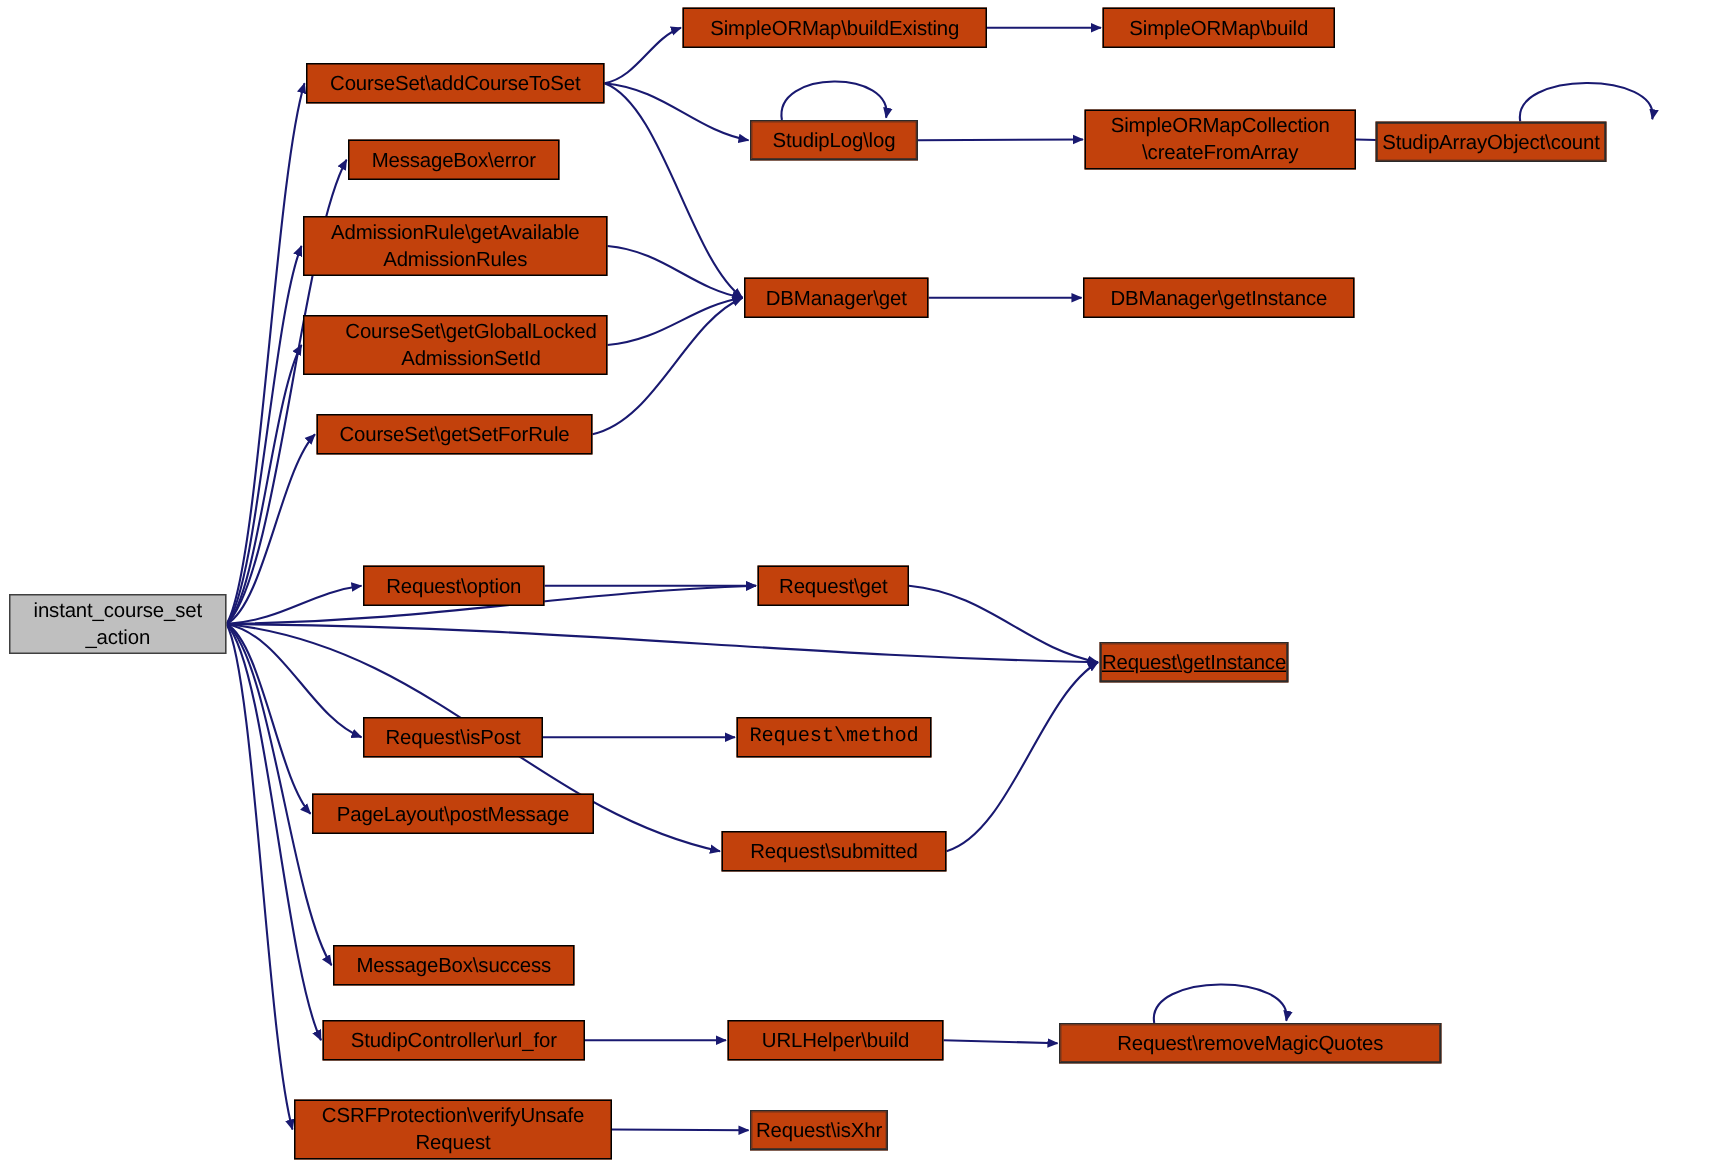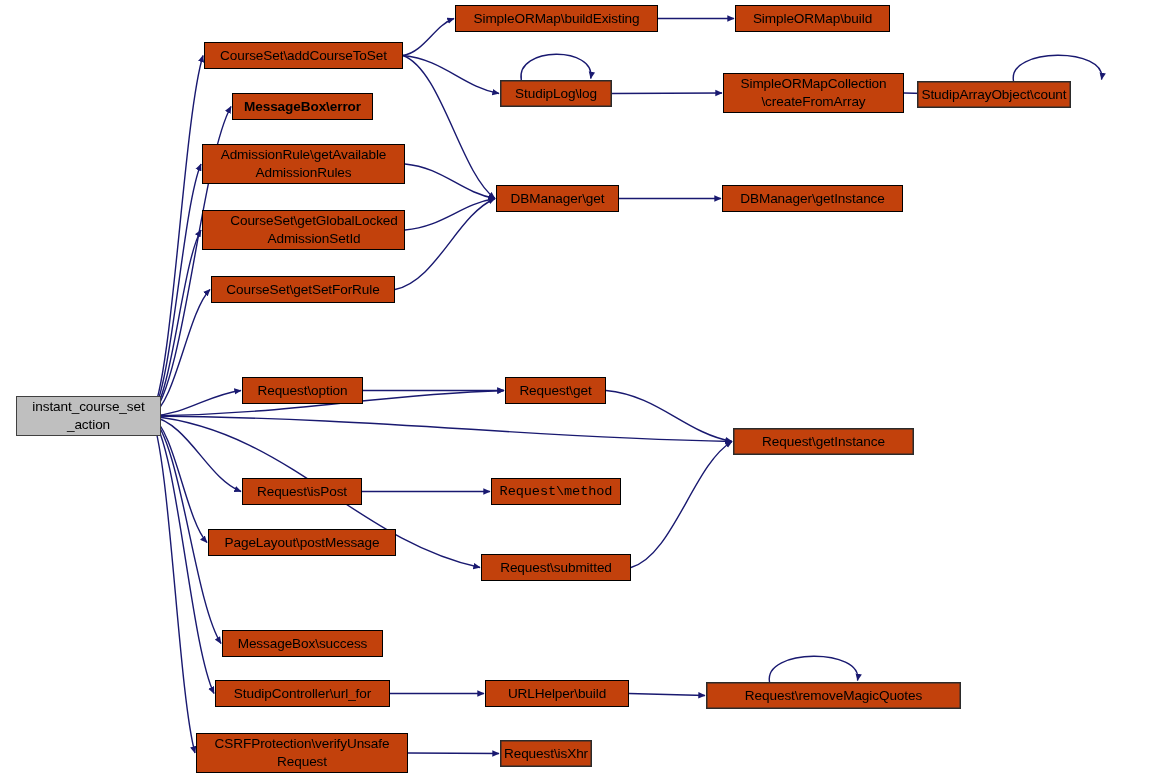--- a/index.html
+++ b/index.html
@@ -77,40 +77,40 @@
         <path d="M 606 390.5 C 658.92 395.6, 684.12 432.32, 732 441.5" marker-end="url(#ah)"></path>
         <path d="M 362 491.5 L 490 491.5" marker-end="url(#ah)"></path>
         <path d="M 631 567.5 C 673.42 554.9, 693.62 464.18, 732 441.5" marker-end="url(#ah)"></path>
         <path d="M 390 693.5 L 484 693.5" marker-end="url(#ah)"></path>
         <path d="M 629 693.5 L 705 695.5" marker-end="url(#ah)"></path>
         <path d="M 769.5 682 C 763.5 648, 863.5 648, 857.5 680.5" marker-end="url(#ah)"></path>
         <path d="M 408 753 L 499 753.5" marker-end="url(#ah)"></path>
       </g>
   </svg>
   <div id="nodes">
-      <div class="node root" style="left: 16px; top: 396px; width: 145px; height: 40px;">instant_course_set
+      <div class="node root" style="left: 6px; top: 396px; width: 145px; height: 40px;">instant_course_set
 _action</div>
       <div class="node" style="left: 204px; top: 42px; width: 199px; height: 27px;">CourseSet\addCourseToSet</div>
       <div class="node" style="left: 455px; top: 5px; width: 203px; height: 27px;">SimpleORMap\buildExisting</div>
       <div class="node" style="left: 735px; top: 5px; width: 155px; height: 27px;">SimpleORMap\build</div>
       <div class="node thick" style="left: 500px; top: 80px; width: 112px; height: 27px;">StudipLog\log</div>
       <div class="node" style="left: 723px; top: 73px; width: 181px; height: 40px;">SimpleORMapCollection
 \createFromArray</div>
       <div class="node thick" style="left: 917px; top: 81px; width: 154px; height: 27px;">StudipArrayObject\count</div>
-      <div class="node" style="left: 232px; top: 93px; width: 141px; height: 27px; font-weight: bold;">MessageBox\error</div>
+      <div class="node" style="left: 232px; top: 93px; width: 141px; height: 27px;">MessageBox\error</div>
       <div class="node" style="left: 202px; top: 144px; width: 203px; height: 40px;">AdmissionRule\getAvailable
 AdmissionRules</div>
       <div class="node" style="left: 496px; top: 185px; width: 123px; height: 27px;">DBManager\get</div>
       <div class="node" style="left: 722px; top: 185px; width: 181px; height: 27px;">DBManager\getInstance</div>
       <div class="node" style="left: 202px; top: 210px; width: 203px; height: 40px; padding-left: 24px;">CourseSet\getGlobalLocked
 AdmissionSetId</div>
       <div class="node" style="left: 211px; top: 276px; width: 184px; height: 27px;">CourseSet\getSetForRule</div>
       <div class="node" style="left: 242px; top: 377px; width: 121px; height: 27px;">Request\option</div>
       <div class="node" style="left: 505px; top: 377px; width: 101px; height: 27px;">Request\get</div>
-      <div class="node thick" style="left: 733px; top: 428px; width: 181px; height: 27px;">Request\getInstance</div>
+      <div class="node thick" style="left: 733px; top: 428px; width: 126px; height: 27px; text-decoration: underline;">Request\getInstance</div>
       <div class="node" style="left: 242px; top: 478px; width: 120px; height: 27px;">Request\isPost</div>
       <div class="node" style="left: 491px; top: 478px; width: 130px; height: 27px; font-family: Liberation Mono, monospace;">Request\method</div>
       <div class="node" style="left: 208px; top: 529px; width: 188px; height: 27px;">PageLayout\postMessage</div>
       <div class="node" style="left: 481px; top: 554px; width: 150px; height: 27px;">Request\submitted</div>
       <div class="node" style="left: 222px; top: 630px; width: 161px; height: 27px;">MessageBox\success</div>
       <div class="node" style="left: 215px; top: 680px; width: 175px; height: 27px;">StudipController\url_for</div>
       <div class="node" style="left: 485px; top: 680px; width: 144px; height: 27px;">URLHelper\build</div>
       <div class="node thick" style="left: 706px; top: 682px; width: 255px; height: 27px;">Request\removeMagicQuotes</div>
       <div class="node" style="left: 196px; top: 733px; width: 212px; height: 40px;">CSRFProtection\verifyUnsafe
 Request</div>

